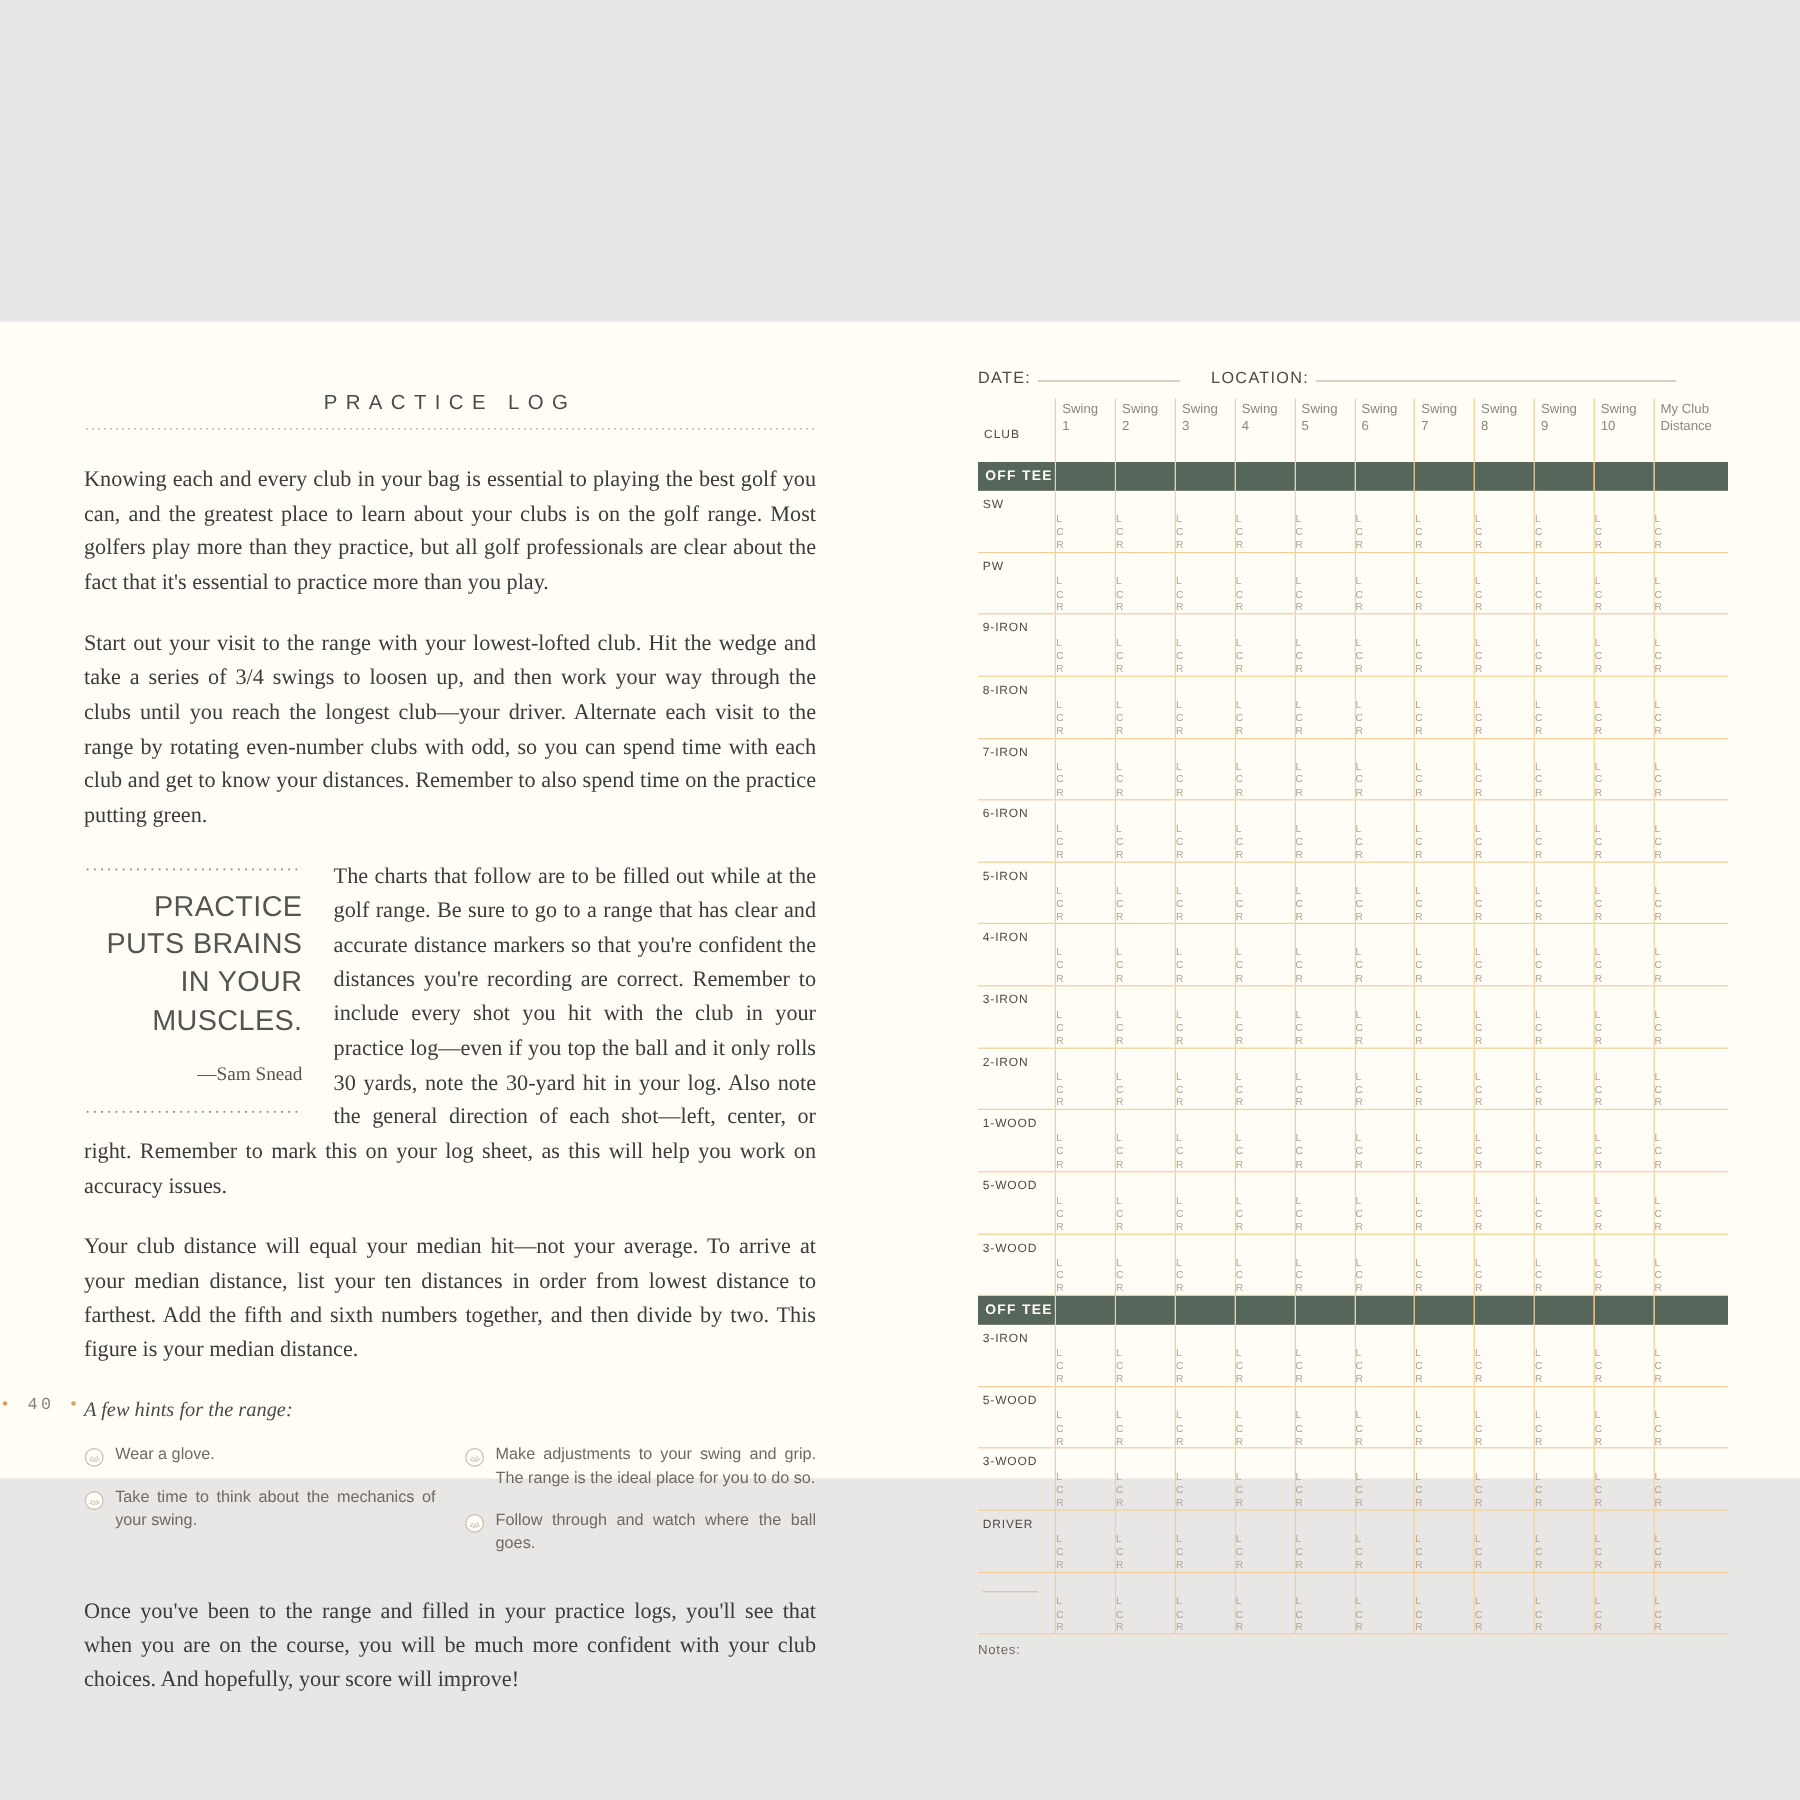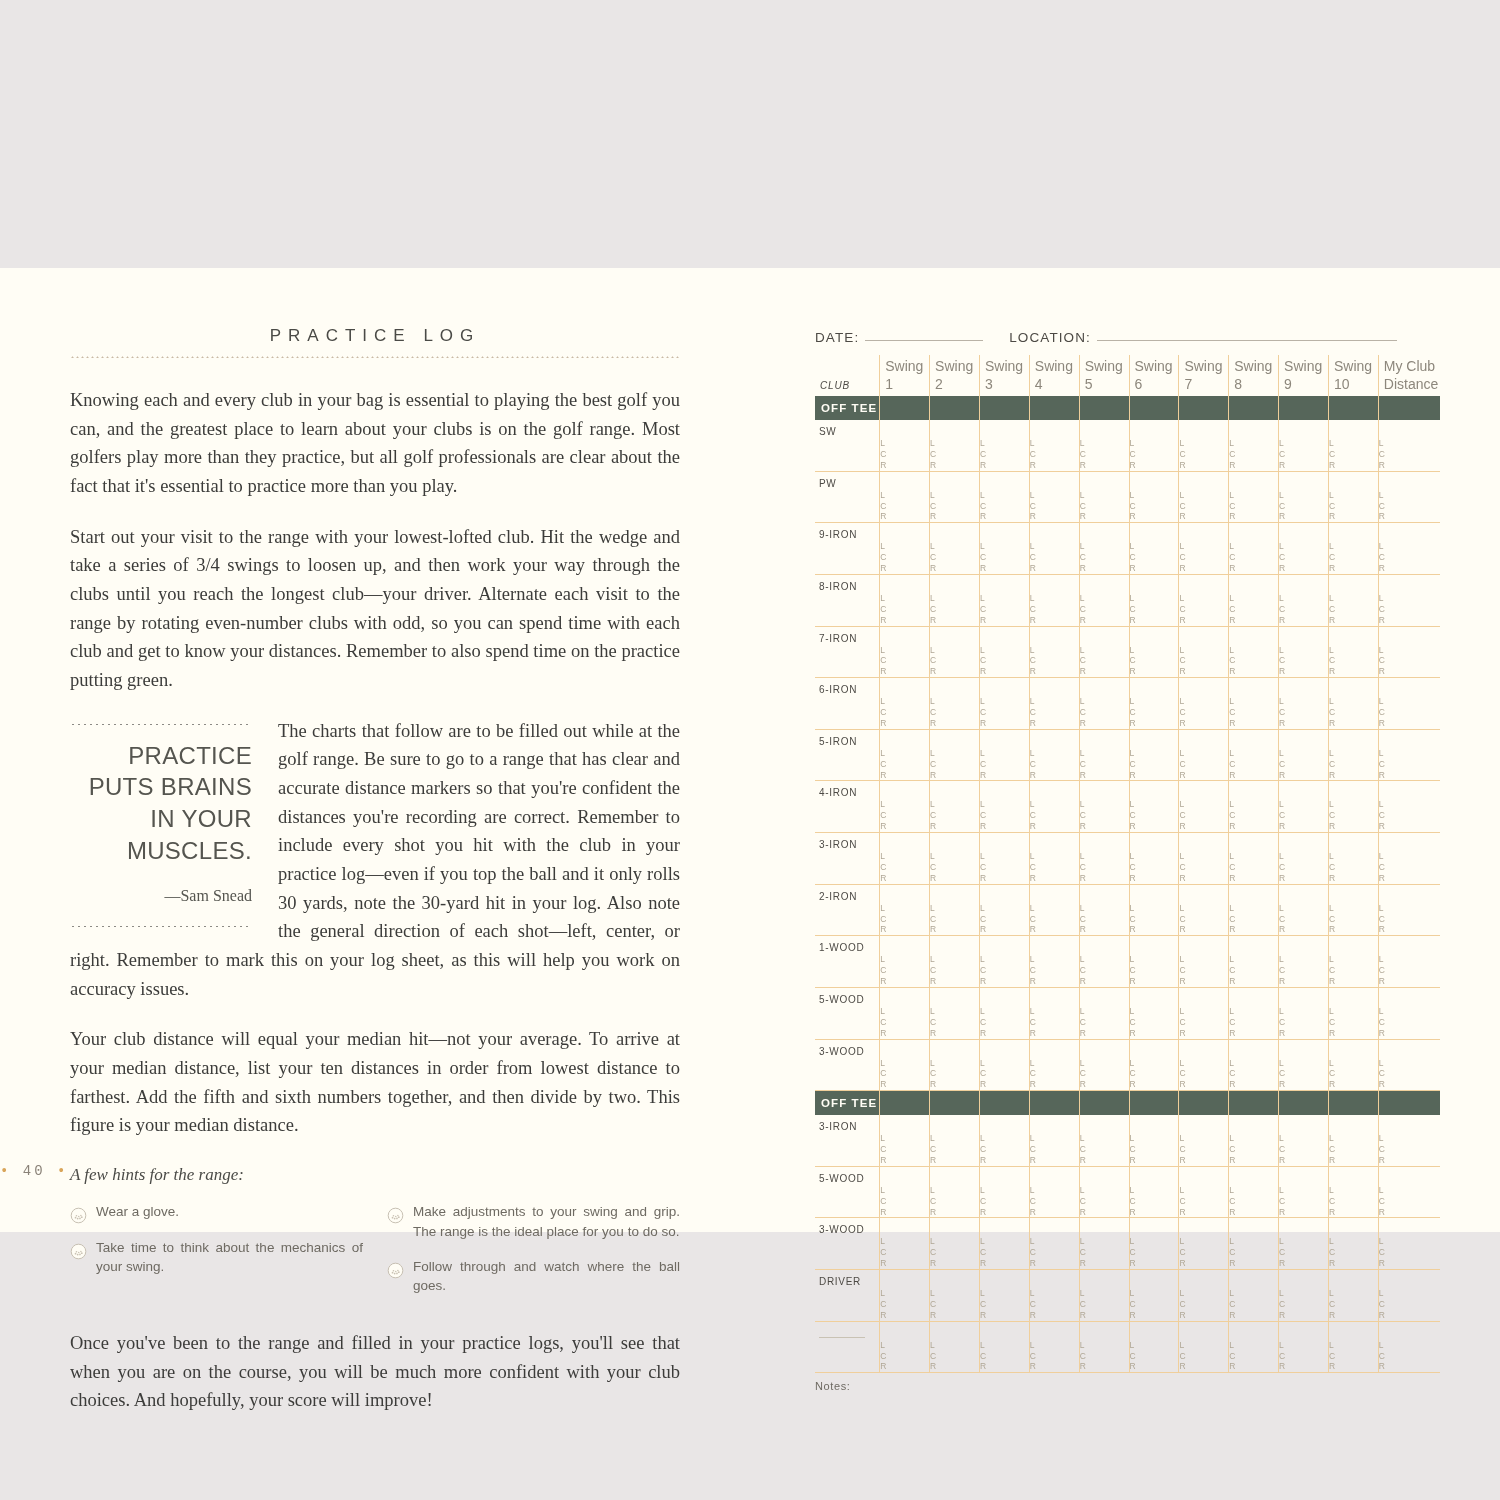--- a/index.html
+++ b/index.html
@@ -84,21 +84,21 @@
   }
   .pageno{
     position:absolute;left:0;width:750px;top:895px;
     text-align:left;
     font-family:Liberation Mono, monospace;
     font-size:14px;letter-spacing:3px;color:#8a8278;
   }
   .pageno .pd{color:#d9a55a;font-size:14px;}
 
   
-  .rp{position:absolute;left:65px;top:62px;width:625px;}
+  .rp{position:absolute;left:65px;top:39px;width:625px;}
   .meta{
     display:flex;align-items:flex-end;
     font-family:"Liberation Sans",sans-serif;
     font-size:13.5px;letter-spacing:1.1px;color:#4d4a45;
     margin-bottom:10px;
   }
   .meta-lbl{white-space:nowrap;}
   .meta-line{
     flex:0 0 auto;height:1px;background:#b9b2a6;margin:0 0 4px 6px;
   }
@@ -111,30 +111,30 @@
     table-layout:fixed;
     font-family:"Liberation Sans",sans-serif;
   }
   table.log col.c-club{width:61px;}
   table.log col.c-s{width:47px;}
   table.log col.c-d{width:58px;}
 
   .log th,.log td{padding:0;vertical-align:top;}
 
   .hdr th{
-    font-weight:400;font-size:14px;line-height:1.25;
+    font-weight:400;font-size:11px;line-height:1.25;
     color:#8d877c;text-align:left;
     padding:3px 0 3px 5px;
     border-left:1.6px solid #f0cf9b;
     height:34px;vertical-align:top;
   }
   .hdr th.club-h{
     border-left:none;
     color:#4d4a45;font-size:10px;letter-spacing:0.8px;
-    vertical-align:bottom;padding-bottom:4px;font-style:italic;
+    vertical-align:bottom;padding-bottom:16px;
   }
   .hdr th span{display:block;}
 
   tr.sect td{
     background:#56665a;height:24px;
     border-left:1.6px solid #f0cf9b;
   }
   tr.sect td.sect-l{
     border-left:none;
     color:#fffdf5;font-size:11.5px;letter-spacing:1.1px;

